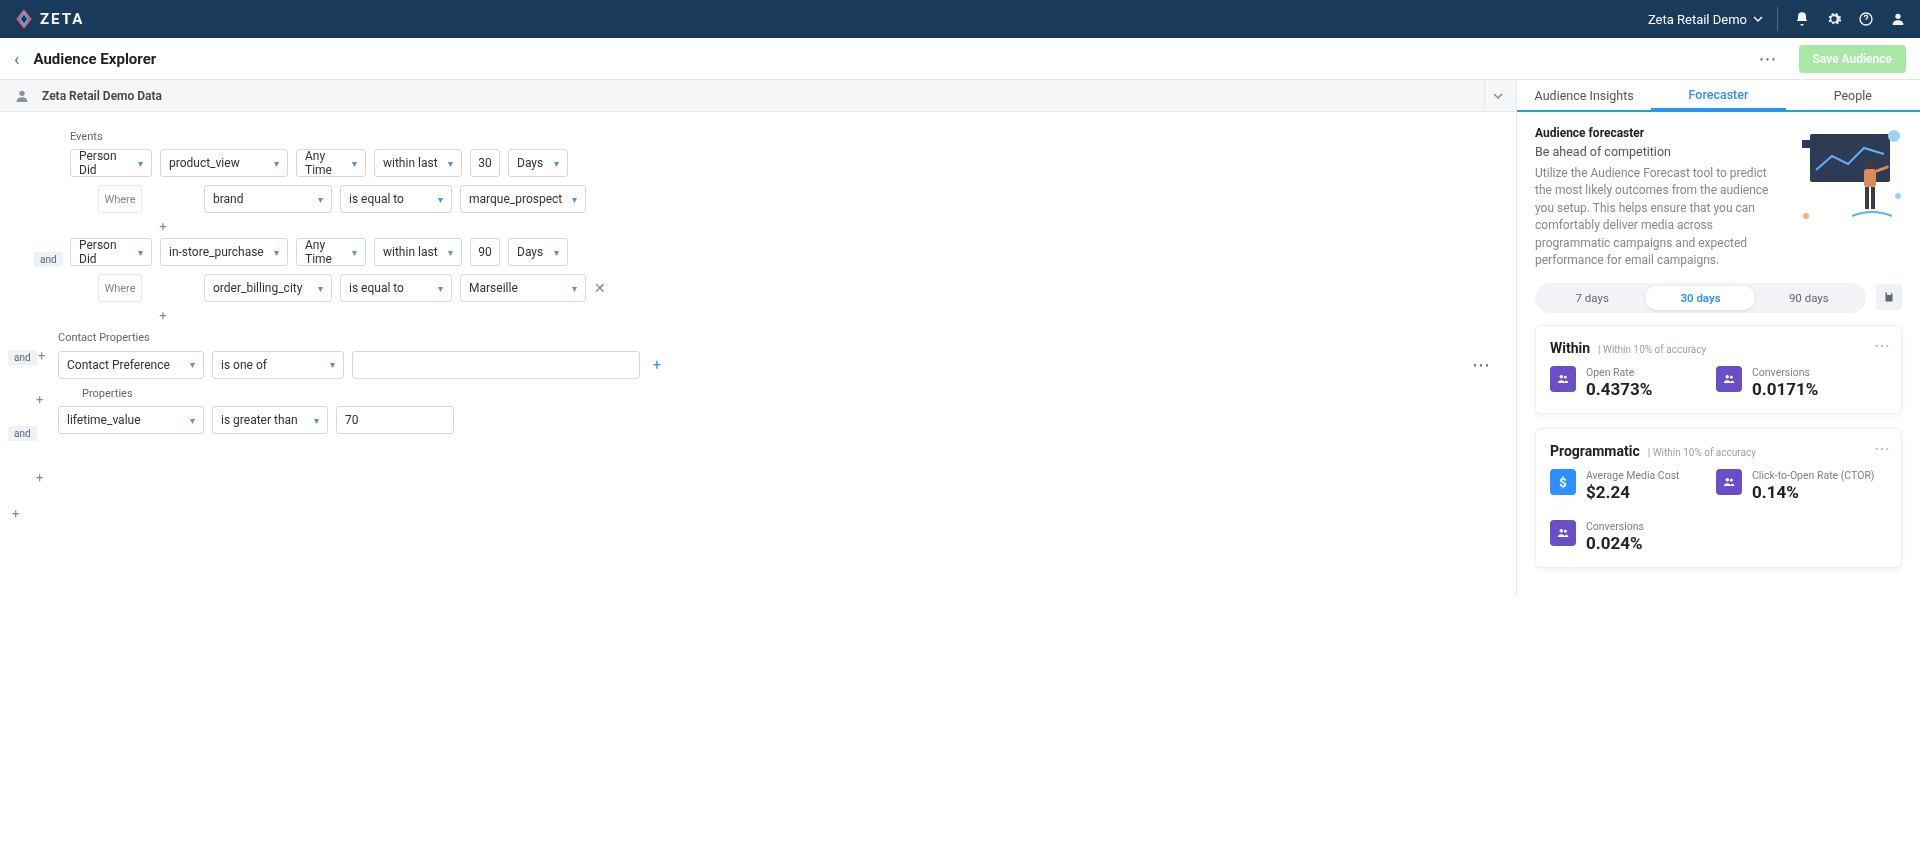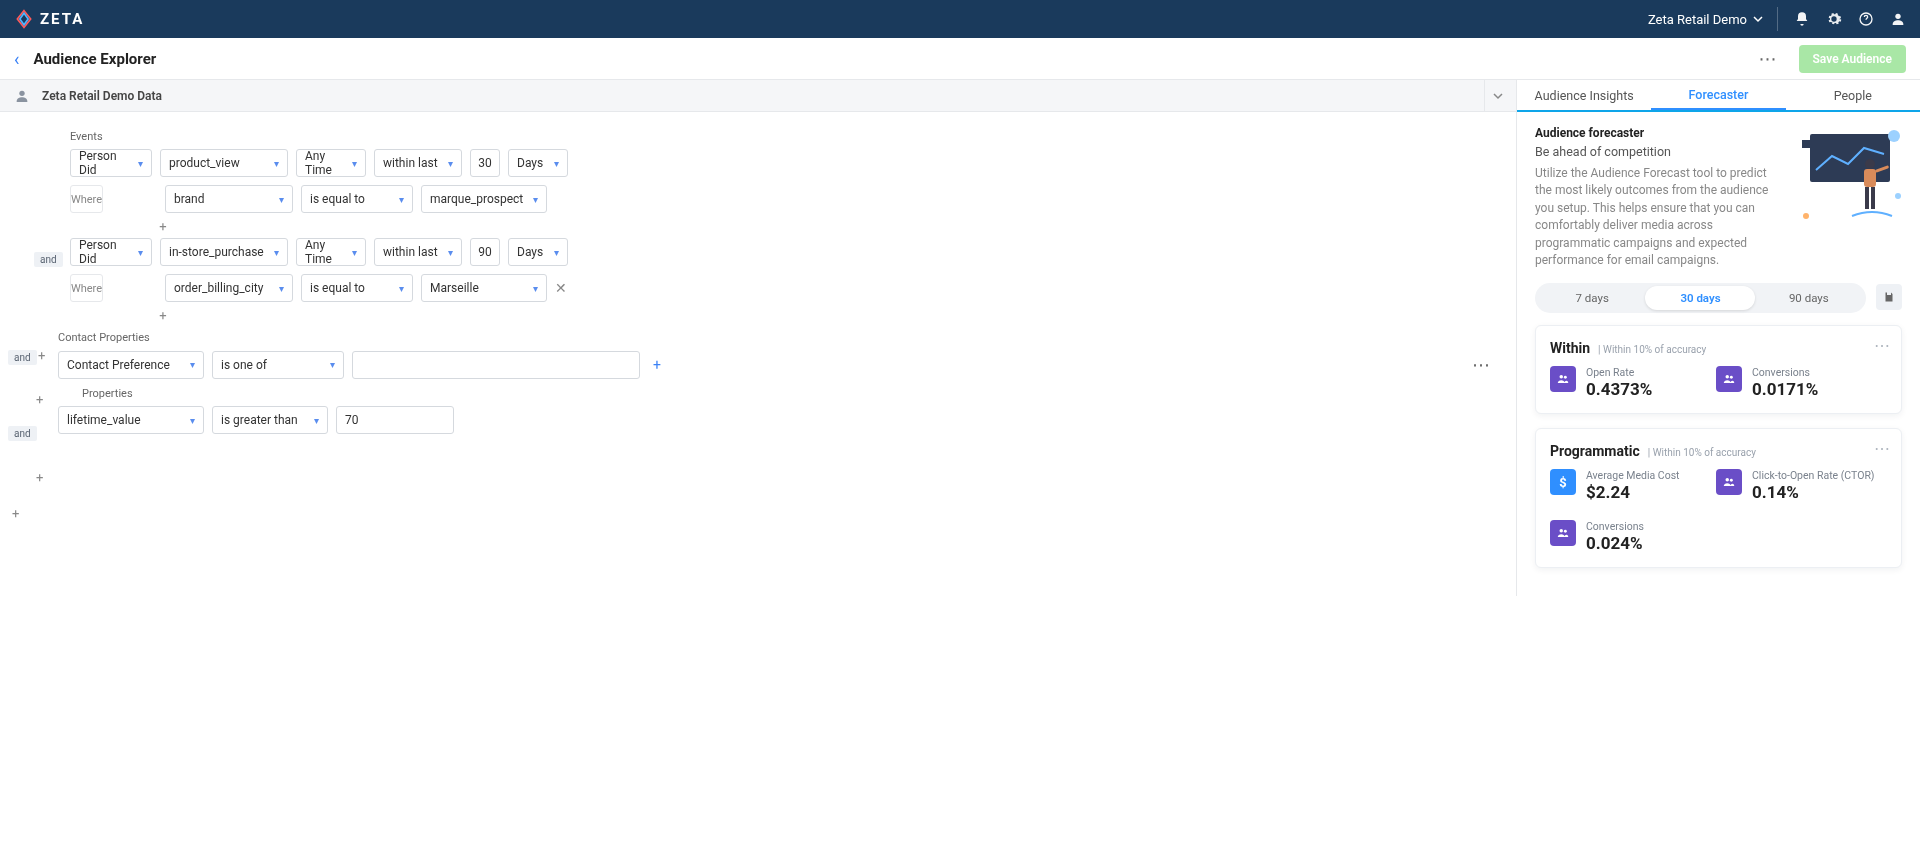--- a/index.html
+++ b/index.html
@@ -32,21 +32,21 @@
 .layout { display:flex; }
 .builder { flex:1; padding: 14px 18px 40px 8px; position:relative; }
 .sidepanel { width:404px; border-left:1px solid #e6e8eb; display:flex; flex-direction:column; }
 
 
 .section-label { font-size:11px; color:#666; margin:4px 0 6px 62px; }
 .row { display:flex; align-items:center; gap:8px; margin-left:62px; margin-bottom:8px; }
 .sel { background:#fff; border:1px solid #d5d9de; border-radius:3px; height:28px; display:flex; align-items:center; padding:8px 8px; gap:8px; font-size:12px; color:#333; cursor:pointer; }
 .sel .chev { margin-left:auto; color:#5a8dee; font-size:10px; }
 .inputbox { background:#fff; border:1px solid #d5d9de; border-radius:3px; height:28px; display:flex; align-items:center; padding:0 8px; font-size:12px; color:#333; }
-.whe { background:#fff; border:1px solid #e6e8eb; border-radius:3px; height:28px; width:33px; display:flex; align-items:center; justify-content:center; font-size:11px; color:#888;}
+.whe { background:#fff; border:1px solid #e6e8eb; border-radius:3px; height:28px; width:44px; display:flex; align-items:center; justify-content:center; font-size:11px; color:#888;margin-left:28px;}
 .plus-blue { color:#3b82f6; font-size:14px; cursor:pointer; width:18px; text-align:center;}
 .plus-gray { color:#888; font-size:13px; cursor:pointer; width:14px; text-align:center;}
 .x-gray { color:#888; font-size:14px; cursor:pointer; }
 .and-pill { background:#eef1f5; color:#5a6472; font-size:10px; padding:2px 6px; border-radius:2px; display:inline-block;}
 
 
 .conn-col { position:absolute; left:8px; top:18px; bottom:0; width:50px; }
 .conn-and { position:absolute; }
 .conn-plus { position:absolute; color:#888; font-size:13px; cursor:pointer; }
 

